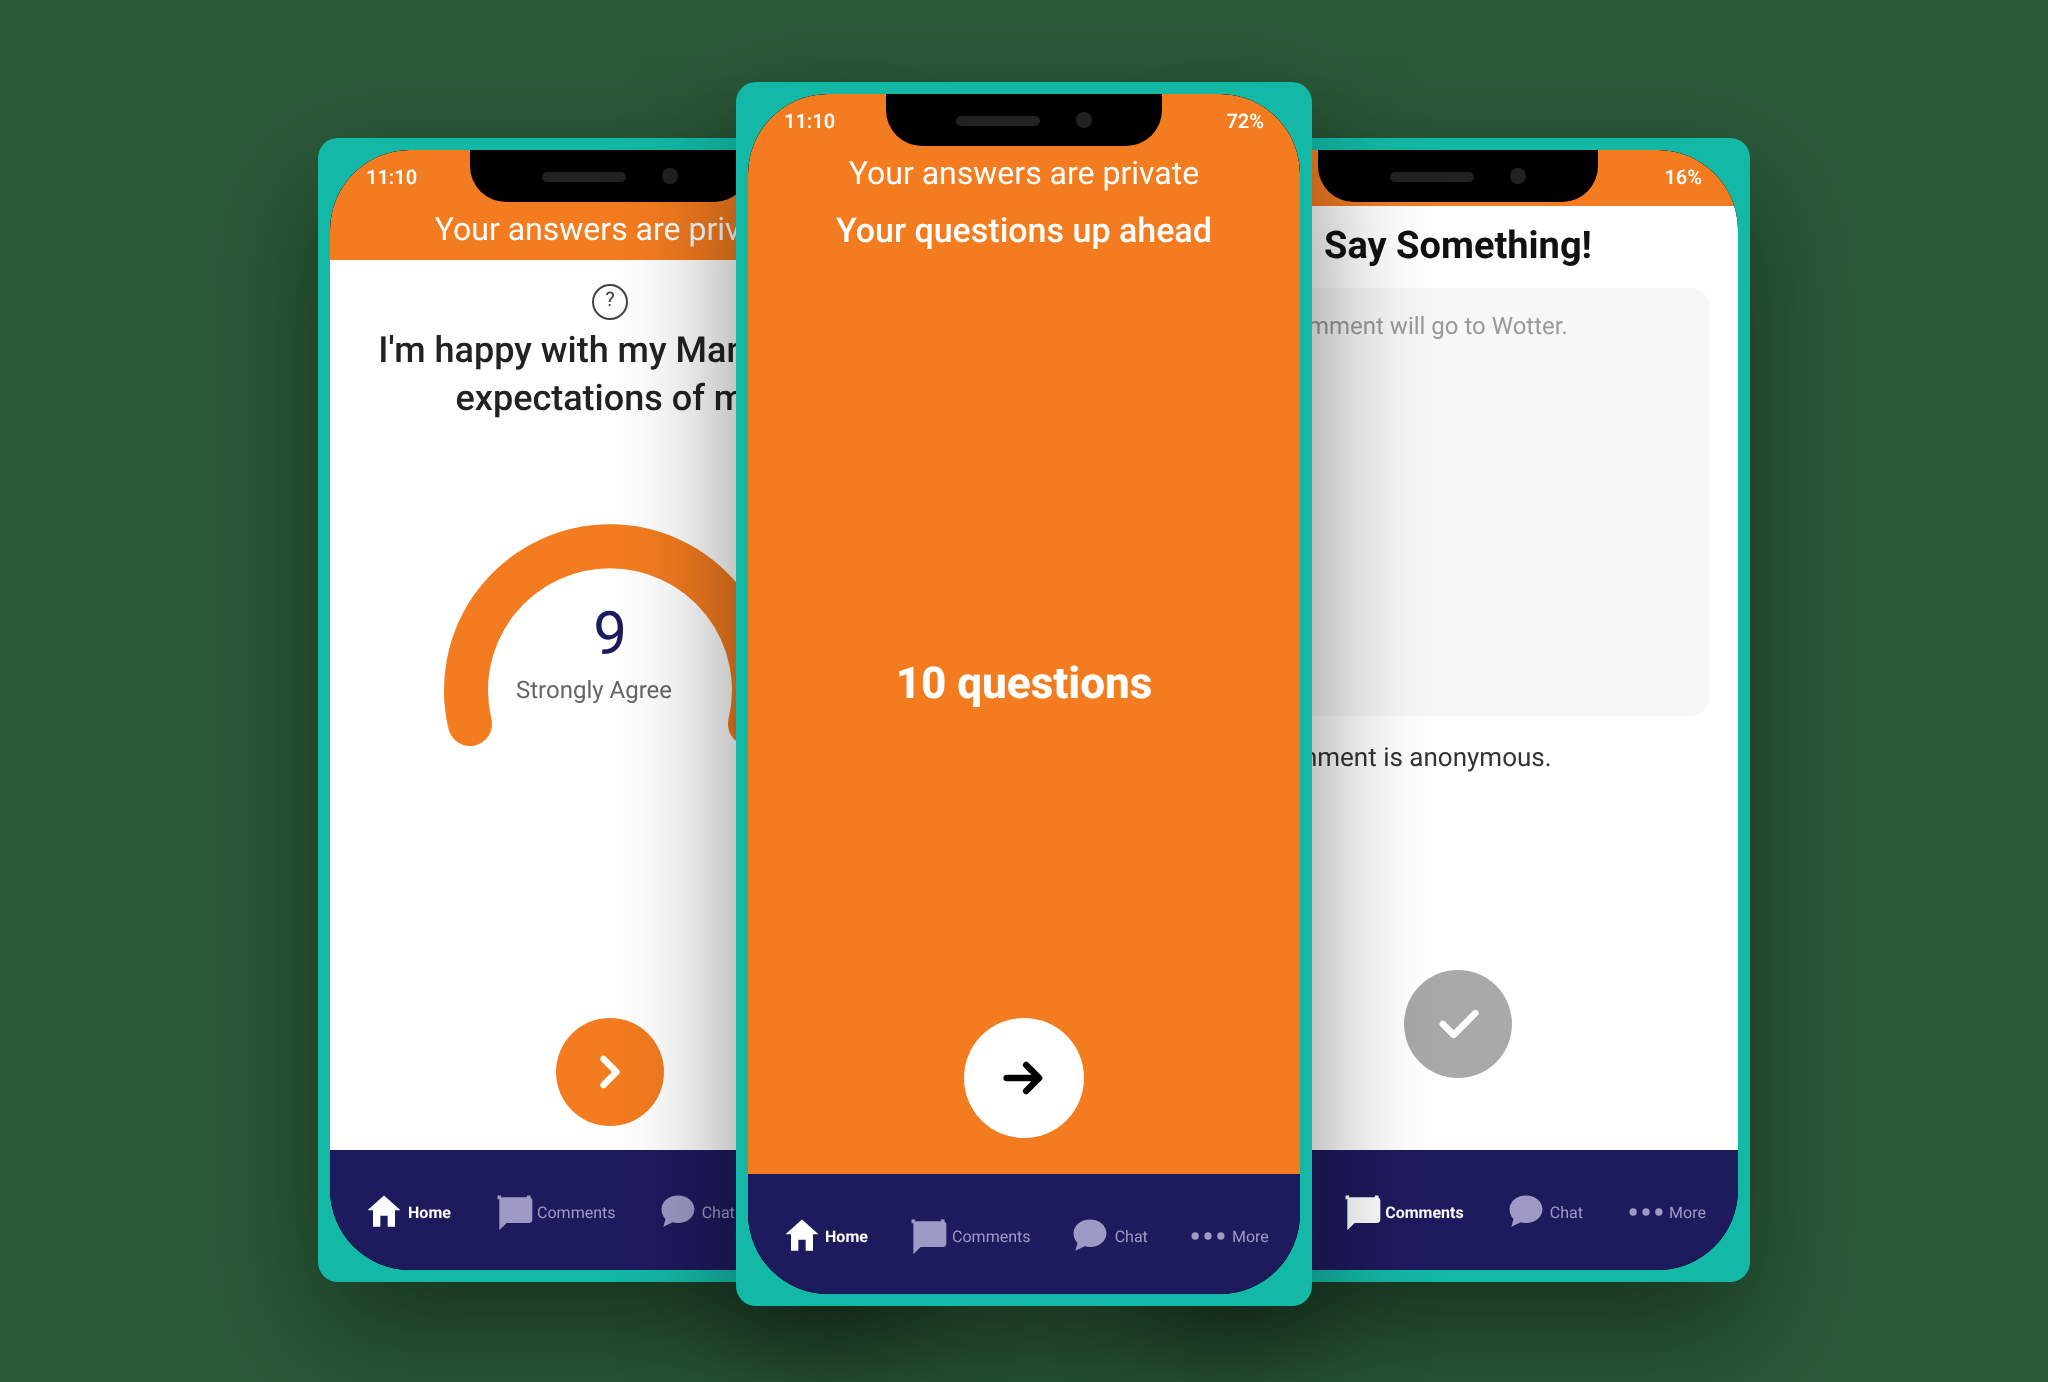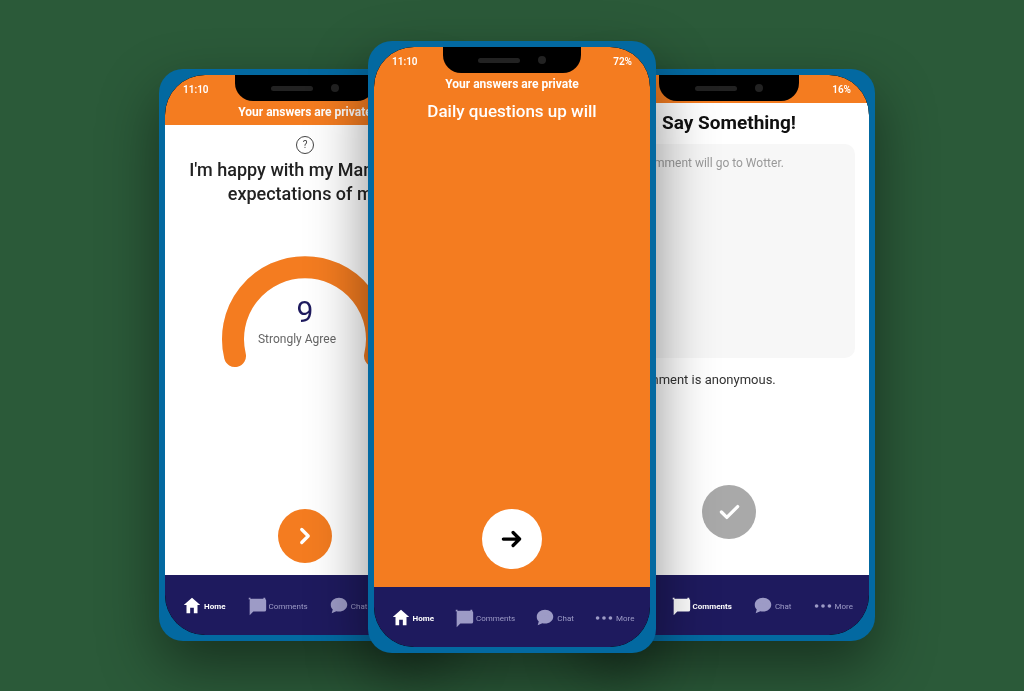--- a/index.html
+++ b/index.html
@@ -1,27 +1,27 @@
 <!DOCTYPE html>
 <html><head>
 <meta charset="utf-8">
 <style>
   html,body{margin:0;padding:0;background:#2b5a39;width:1024px;height:691px;font-family:-apple-system,BlinkMacSystemFont,"Segoe UI",Roboto,Arial,sans-serif;overflow:hidden}
   .stage{position:relative;width:1024px;height:691px}
-  .phone{position:absolute;border-radius:24px;background:#0369a1;padding:6px;box-shadow:0 25px 60px rgba(0,0,0,.45)}
+  .phone{position:absolute;border-radius:10px;background:#14b8a6;padding:6px;box-shadow:0 25px 60px rgba(0,0,0,.45)}
   .phone.small{width:280px;height:560px}
   .phone.big{width:276px;height:600px}
   .bezel{background:#000;border-radius:40px;width:100%;height:100%;position:relative;overflow:hidden}
   .notch{position:absolute;top:0;left:50%;transform:translateX(-50%);width:50%;height:26px;background:#000;border-bottom-left-radius:18px;border-bottom-right-radius:18px;z-index:5;display:flex;align-items:center;justify-content:center;gap:18px}
   .notch::before{content:"";width:42px;height:5px;background:#222;border-radius:3px}
   .notch::after{content:"";width:8px;height:8px;background:#222;border-radius:50%}
   .screen{position:absolute;inset:0;border-radius:40px;overflow:hidden;display:flex;flex-direction:column}
   .status{height:28px;color:#fff;font-size:10px;display:flex;align-items:center;justify-content:space-between;padding:0 18px;font-weight:600}
   .status .right{display:flex;align-items:flex-start;gap:4px}
-  .header{color:#fff;font-size:12px;font-weight:700;text-align:center;padding:2px 0 6px}
+  .header{color:#fff;font-size:16px;font-weight:400;text-align:center;padding:2px 0 6px}
   .content{flex:1;position:relative;background:#fff}
   .orange{background:#f47c20}
   .navbar{height:54px;background:#1e1a5e;display:flex;align-items:center;justify-content:space-around;padding:4px 6px 2px}
   .navitem{display:flex;flex-direction:row;align-items:center;color:#bdbce0;font-size:8px;gap:1px;opacity:.8}
   .navitem.active{color:#fff;opacity:1;font-weight:700}
   .navitem .ico{width:22px;height:22px;display:flex;align-items:center;justify-content:center}
   .navitem svg{width:22px;height:22px;fill:currentColor}
   
   .q-circle{width:16px;height:16px;border:1.5px solid #444;border-radius:50%;display:inline-flex;align-items:center;justify-content:center;font-size:10px;color:#444;margin:0 auto}
   .question{font-size:18px;font-weight:500;color:#222;text-align:center;padding:4px 16px 0;line-height:1.35}
@@ -226,21 +226,22 @@
       <div class="screen">
         <div class="orange" style="flex:1;display:flex;flex-direction:column">
           <div class="status">
             <span>11:10</span>
             <span class="right">
                 <span>72%</span>
               </span>
           </div>
           <div class="header">Your answers are private</div>
           <div style="flex:1;position:relative">
-            <div class="p2-top">Daily questions up will</div>
+            <div class="p2-top">Your questions up ahead</div>
+            <div class="p2-mid">10 questions</div>
             <div class="p2-fab-holder">
               <div class="fab white-bg" style="width:60px;height:60px">
                 <svg viewBox="0 0 24 24">
                     <use href="#ic-arrow"></use>
                   </svg>
               </div>
             </div>
           </div>
         </div>
         <div class="navbar" id="nav2">

